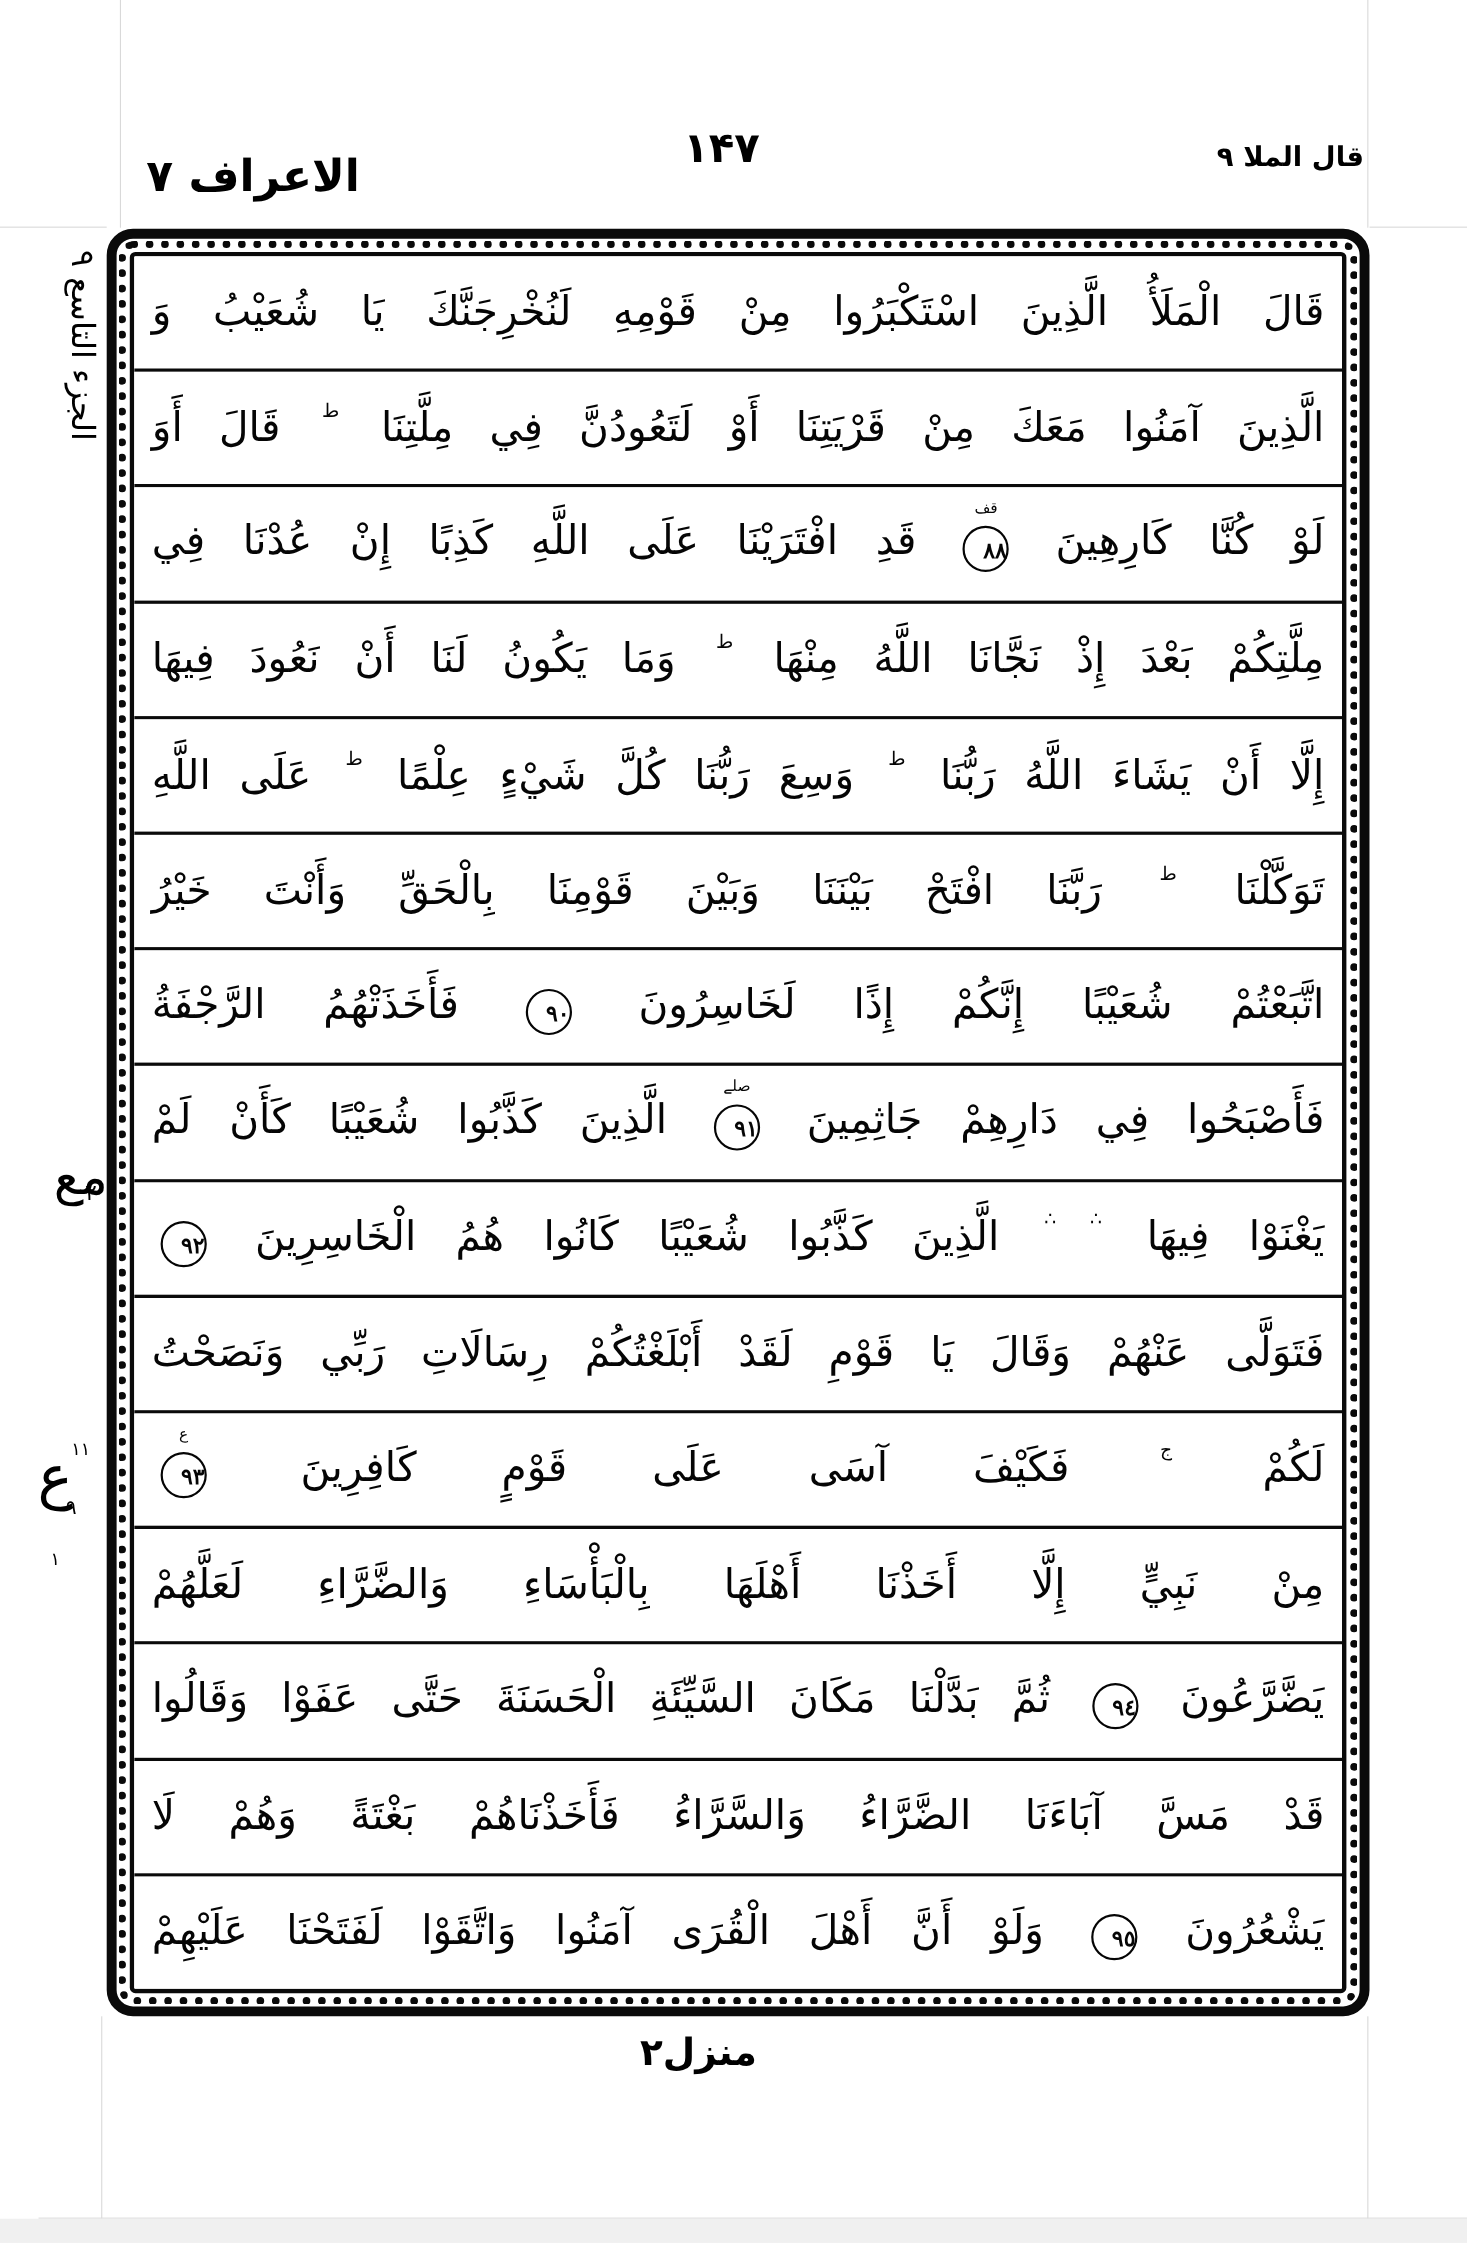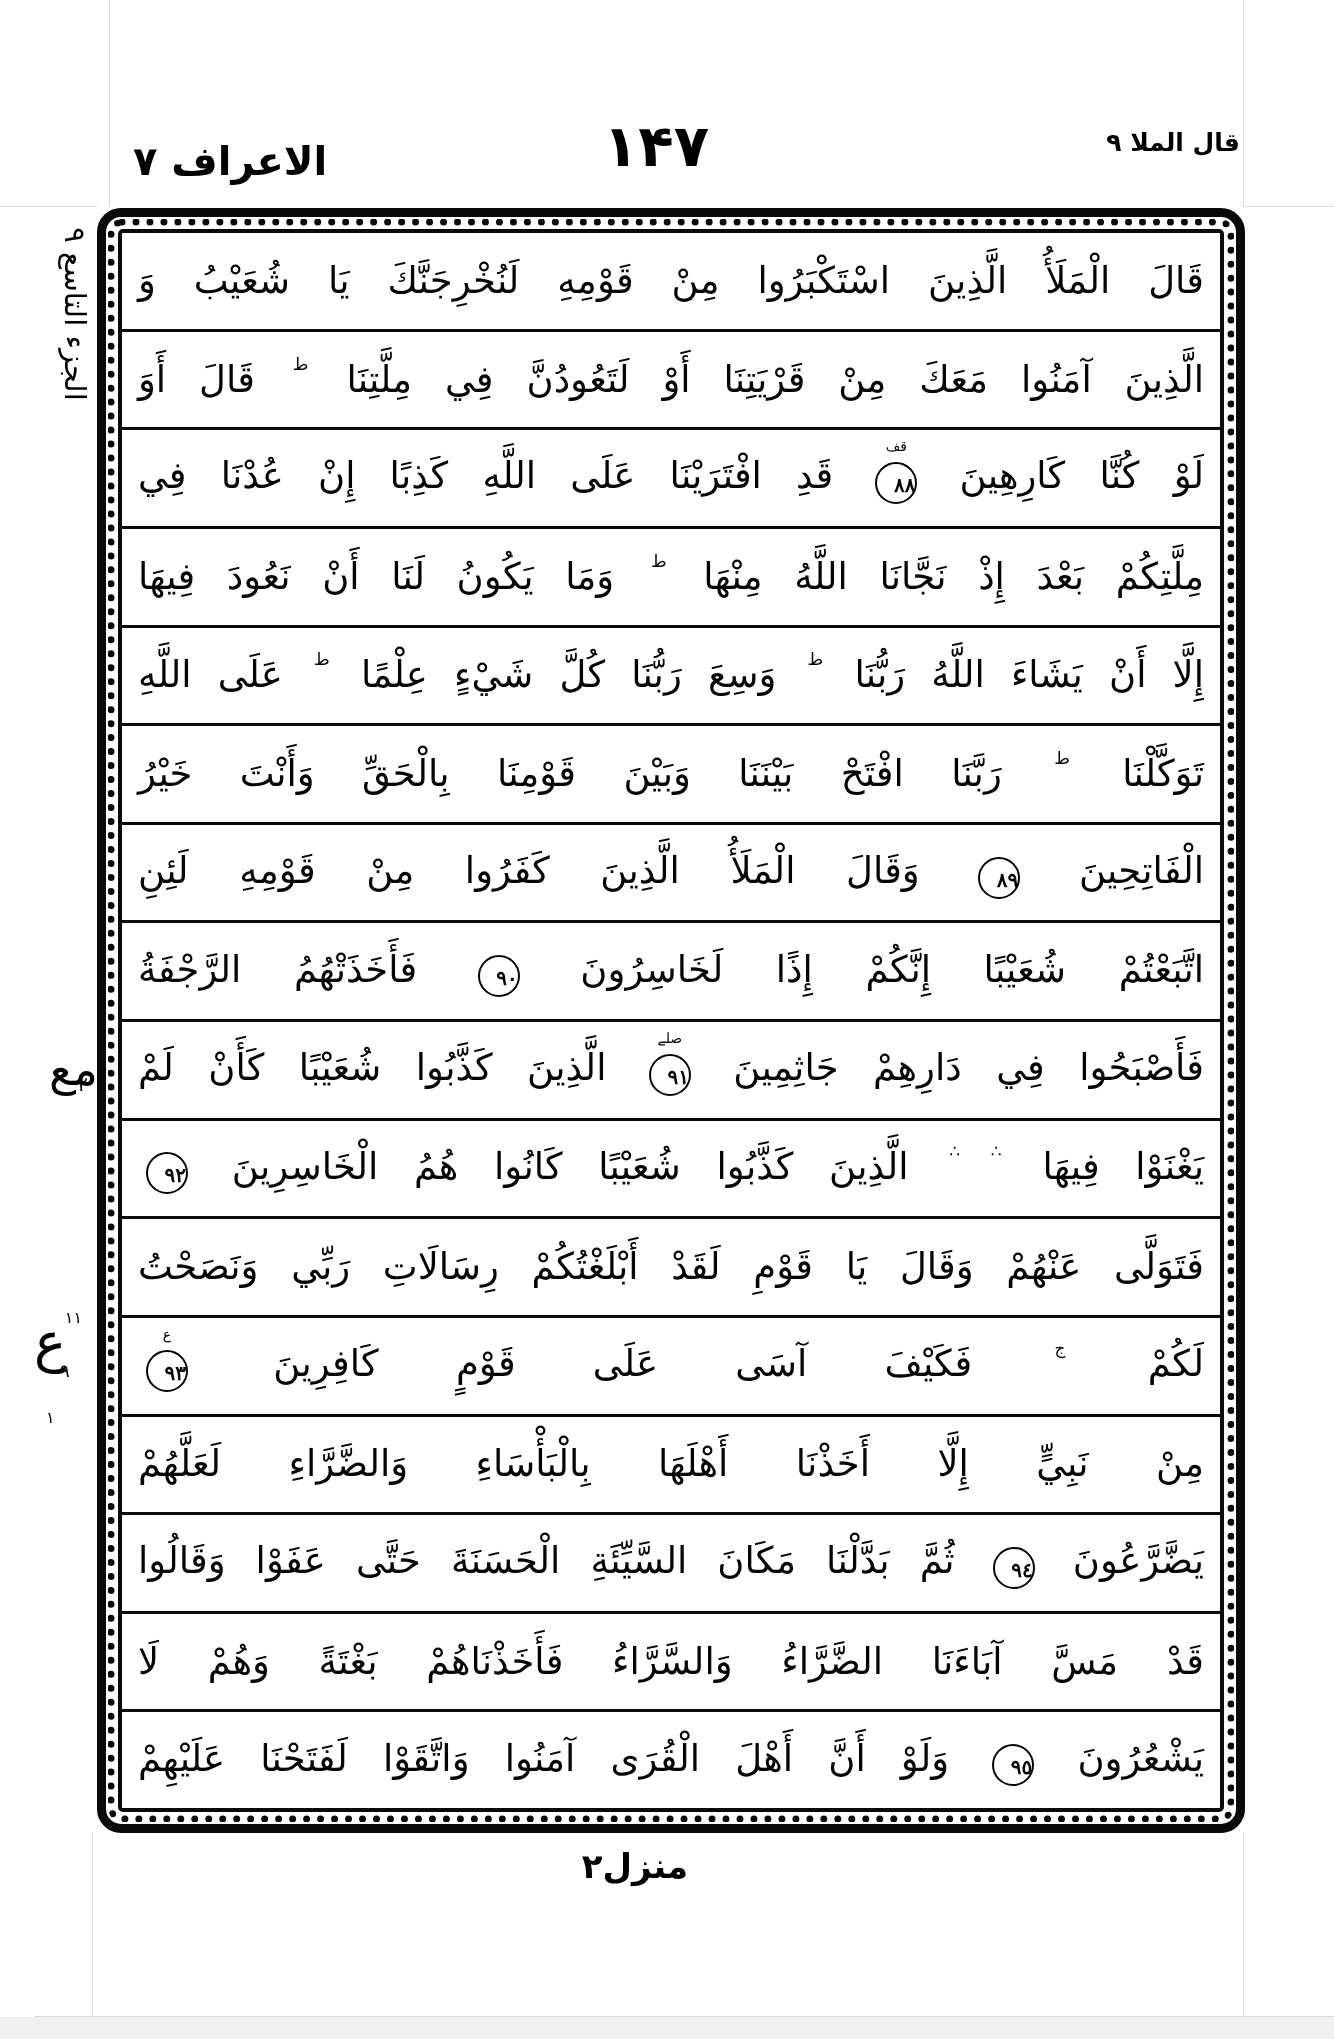--- a/index.html
+++ b/index.html
@@ -7,21 +7,21 @@
        font-family:"DejaVu Sans",sans-serif;color:#000;}
   .canvas{position:absolute;inset:0;background:#ffffff;}
 
   
   .edge{position:absolute;background:#d9d9d9;}
   .band{position:absolute;background:#f0f0f0;}
 
   
   .hdr{position:absolute;font-weight:bold;white-space:nowrap;direction:rtl;}
   .hdr-right{top:128px;right:94px;font-size:25px;}
-  .hdr-center{top:112px;left:541px;width:230px;text-align:center;font-size:58px;}
+  .hdr-center{top:112px;left:541px;width:230px;text-align:center;font-size:38px;}
   .hdr-left{top:138px;left:133px;font-size:40px;}
 
   
   .frame{position:absolute;left:97px;top:208px;width:1148px;height:1625px;box-sizing:border-box;
          border:9px solid #0a0a0a;border-radius:24px;padding:2px;background:#fff;}
   .frame-bead{width:100%;height:100%;box-sizing:border-box;
          border:7px dotted #0a0a0a;border-radius:14px;padding:3px;}
   .frame-inner{width:100%;height:100%;box-sizing:border-box;
          border:4px solid #0a0a0a;border-radius:5px;
          display:flex;flex-direction:column;overflow:hidden;font-family:Liberation Serif, serif;}
@@ -102,23 +102,20 @@
           <div class="quran-line">
             <div class="line-text"><span>مِلَّتِكُمْ بَعْدَ إِذْ نَجَّانَا اللَّهُ مِنْهَا</span> <span class="seg-stop">ط</span> <span>وَمَا يَكُونُ لَنَا أَنْ نَعُودَ فِيهَا</span></div>
           </div>
           <div class="quran-line">
             <div class="line-text"><span>إِلَّا أَنْ يَشَاءَ اللَّهُ رَبُّنَا</span> <span class="seg-stop">ط</span> <span>وَسِعَ رَبُّنَا كُلَّ شَيْءٍ عِلْمًا</span> <span class="seg-stop">ط</span> <span>عَلَى اللَّهِ</span></div>
           </div>
           <div class="quran-line">
             <div class="line-text"><span>تَوَكَّلْنَا</span> <span class="seg-stop">ط</span> <span>رَبَّنَا افْتَحْ بَيْنَنَا وَبَيْنَ قَوْمِنَا بِالْحَقِّ وَأَنْتَ خَيْرُ</span></div>
           </div>
           <div class="quran-line">
-            <div class="line-text"><span>الْفَاتِحِينَ</span> <span class="ayah-wrap"><span class="ayah-circle">٨٩</span></span> <span>وَقَالَ الْمَلَأُ الَّذِينَ كَفَرُوا مِنْ قَوْمِهِ لَئِنِ</span></div>
-          </div>
-          <div class="quran-line">
             <div class="line-text"><span>اتَّبَعْتُمْ شُعَيْبًا إِنَّكُمْ إِذًا لَخَاسِرُونَ</span> <span class="ayah-wrap"><span class="ayah-circle">٩٠</span></span> <span>فَأَخَذَتْهُمُ الرَّجْفَةُ</span></div>
           </div>
           <div class="quran-line">
             <div class="line-text"><span>فَأَصْبَحُوا فِي دَارِهِمْ جَاثِمِينَ</span> <span class="ayah-wrap"><span class="ayah-circle">٩١</span><span class="ayah-stop">صلے</span></span> <span>الَّذِينَ كَذَّبُوا شُعَيْبًا كَأَنْ لَمْ</span></div>
           </div>
           <div class="quran-line">
             <div class="line-text"><span>يَغْنَوْا فِيهَا</span> <span class="seg-stop">∴ ∴</span> <span>الَّذِينَ كَذَّبُوا شُعَيْبًا كَانُوا هُمُ الْخَاسِرِينَ</span> <span class="ayah-wrap"><span class="ayah-circle">٩٢</span></span></div>
           </div>
           <div class="quran-line">
             <div class="line-text"><span>فَتَوَلَّى عَنْهُمْ وَقَالَ يَا قَوْمِ لَقَدْ أَبْلَغْتُكُمْ رِسَالَاتِ رَبِّي وَنَصَحْتُ</span></div>

